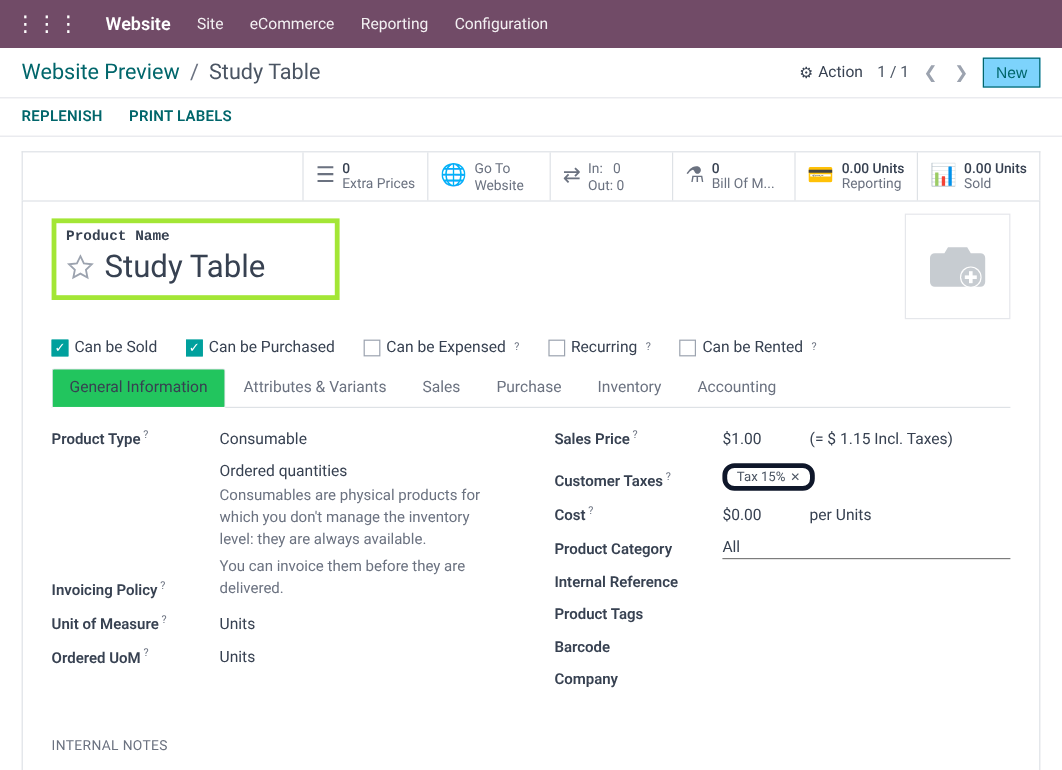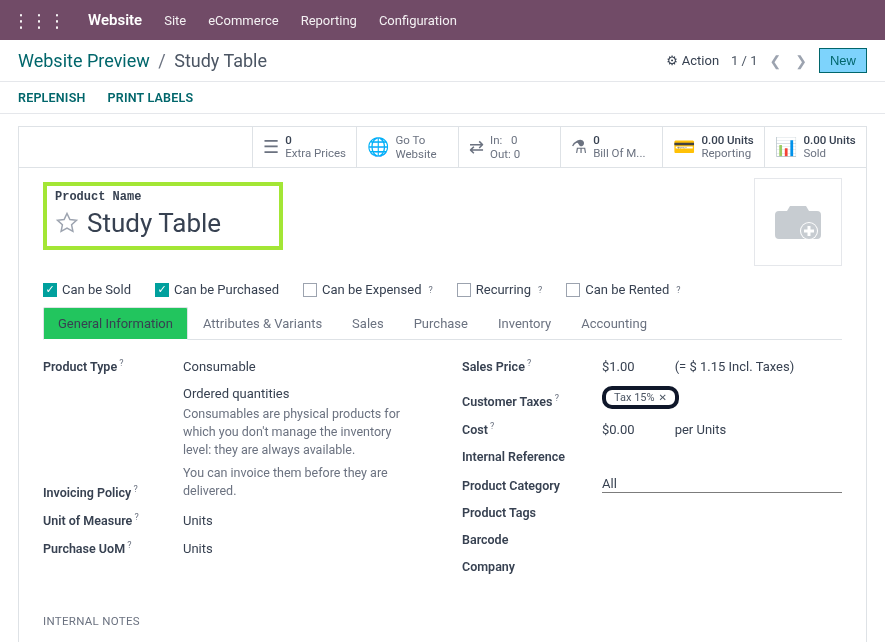--- a/index.html
+++ b/index.html
@@ -210,21 +210,21 @@
             <span>Ordered quantities</span>
             <span class="muted">Consumables are physical products for which you don't manage the inventory level: they are always available.</span>
             <span class="muted">You can invoice them before they are delivered.</span>
           </div>
         </div>
         <div class="field-row">
           <div class="field-label"><span>Unit of Measure</span><sup> ?</sup></div>
           <div class="field-val">Units</div>
         </div>
         <div class="field-row">
-          <div class="field-label"><span>Purchase UoM</span><sup> ?</sup></div>
+          <div class="field-label"><span>Ordered UoM</span><sup> ?</sup></div>
           <div class="field-val">Units</div>
         </div>
       </div>
 
       <div class="col">
         <div class="field-row">
           <div class="field-label"><span>Sales Price</span><sup> ?</sup></div>
           <div class="field-val"><span>$1.00</span><span class="unit-suffix">(= $ 1.15 Incl. Taxes)</span></div>
         </div>
         <div class="field-row">
@@ -234,28 +234,28 @@
                 <span>Tax 15%</span>
                 <span class="x">✕</span>
               </span>
           </div>
         </div>
         <div class="field-row">
           <div class="field-label"><span>Cost</span><sup> ?</sup></div>
           <div class="field-val"><span>$0.00</span><span class="unit-suffix">per Units</span></div>
         </div>
         <div class="field-row">
-          <div class="field-label">Internal Reference</div>
-          <div class="field-val"></div>
-        </div>
-        <div class="field-row">
           <div class="field-label">Product Category</div>
           <div class="field-val"><span class="underline-input">All</span></div>
         </div>
         <div class="field-row">
+          <div class="field-label">Internal Reference</div>
+          <div class="field-val"></div>
+        </div>
+        <div class="field-row">
           <div class="field-label">Product Tags</div>
           <div class="field-val"></div>
         </div>
         <div class="field-row">
           <div class="field-label">Barcode</div>
           <div class="field-val"></div>
         </div>
         <div class="field-row">
           <div class="field-label">Company</div>
           <div class="field-val"></div>

